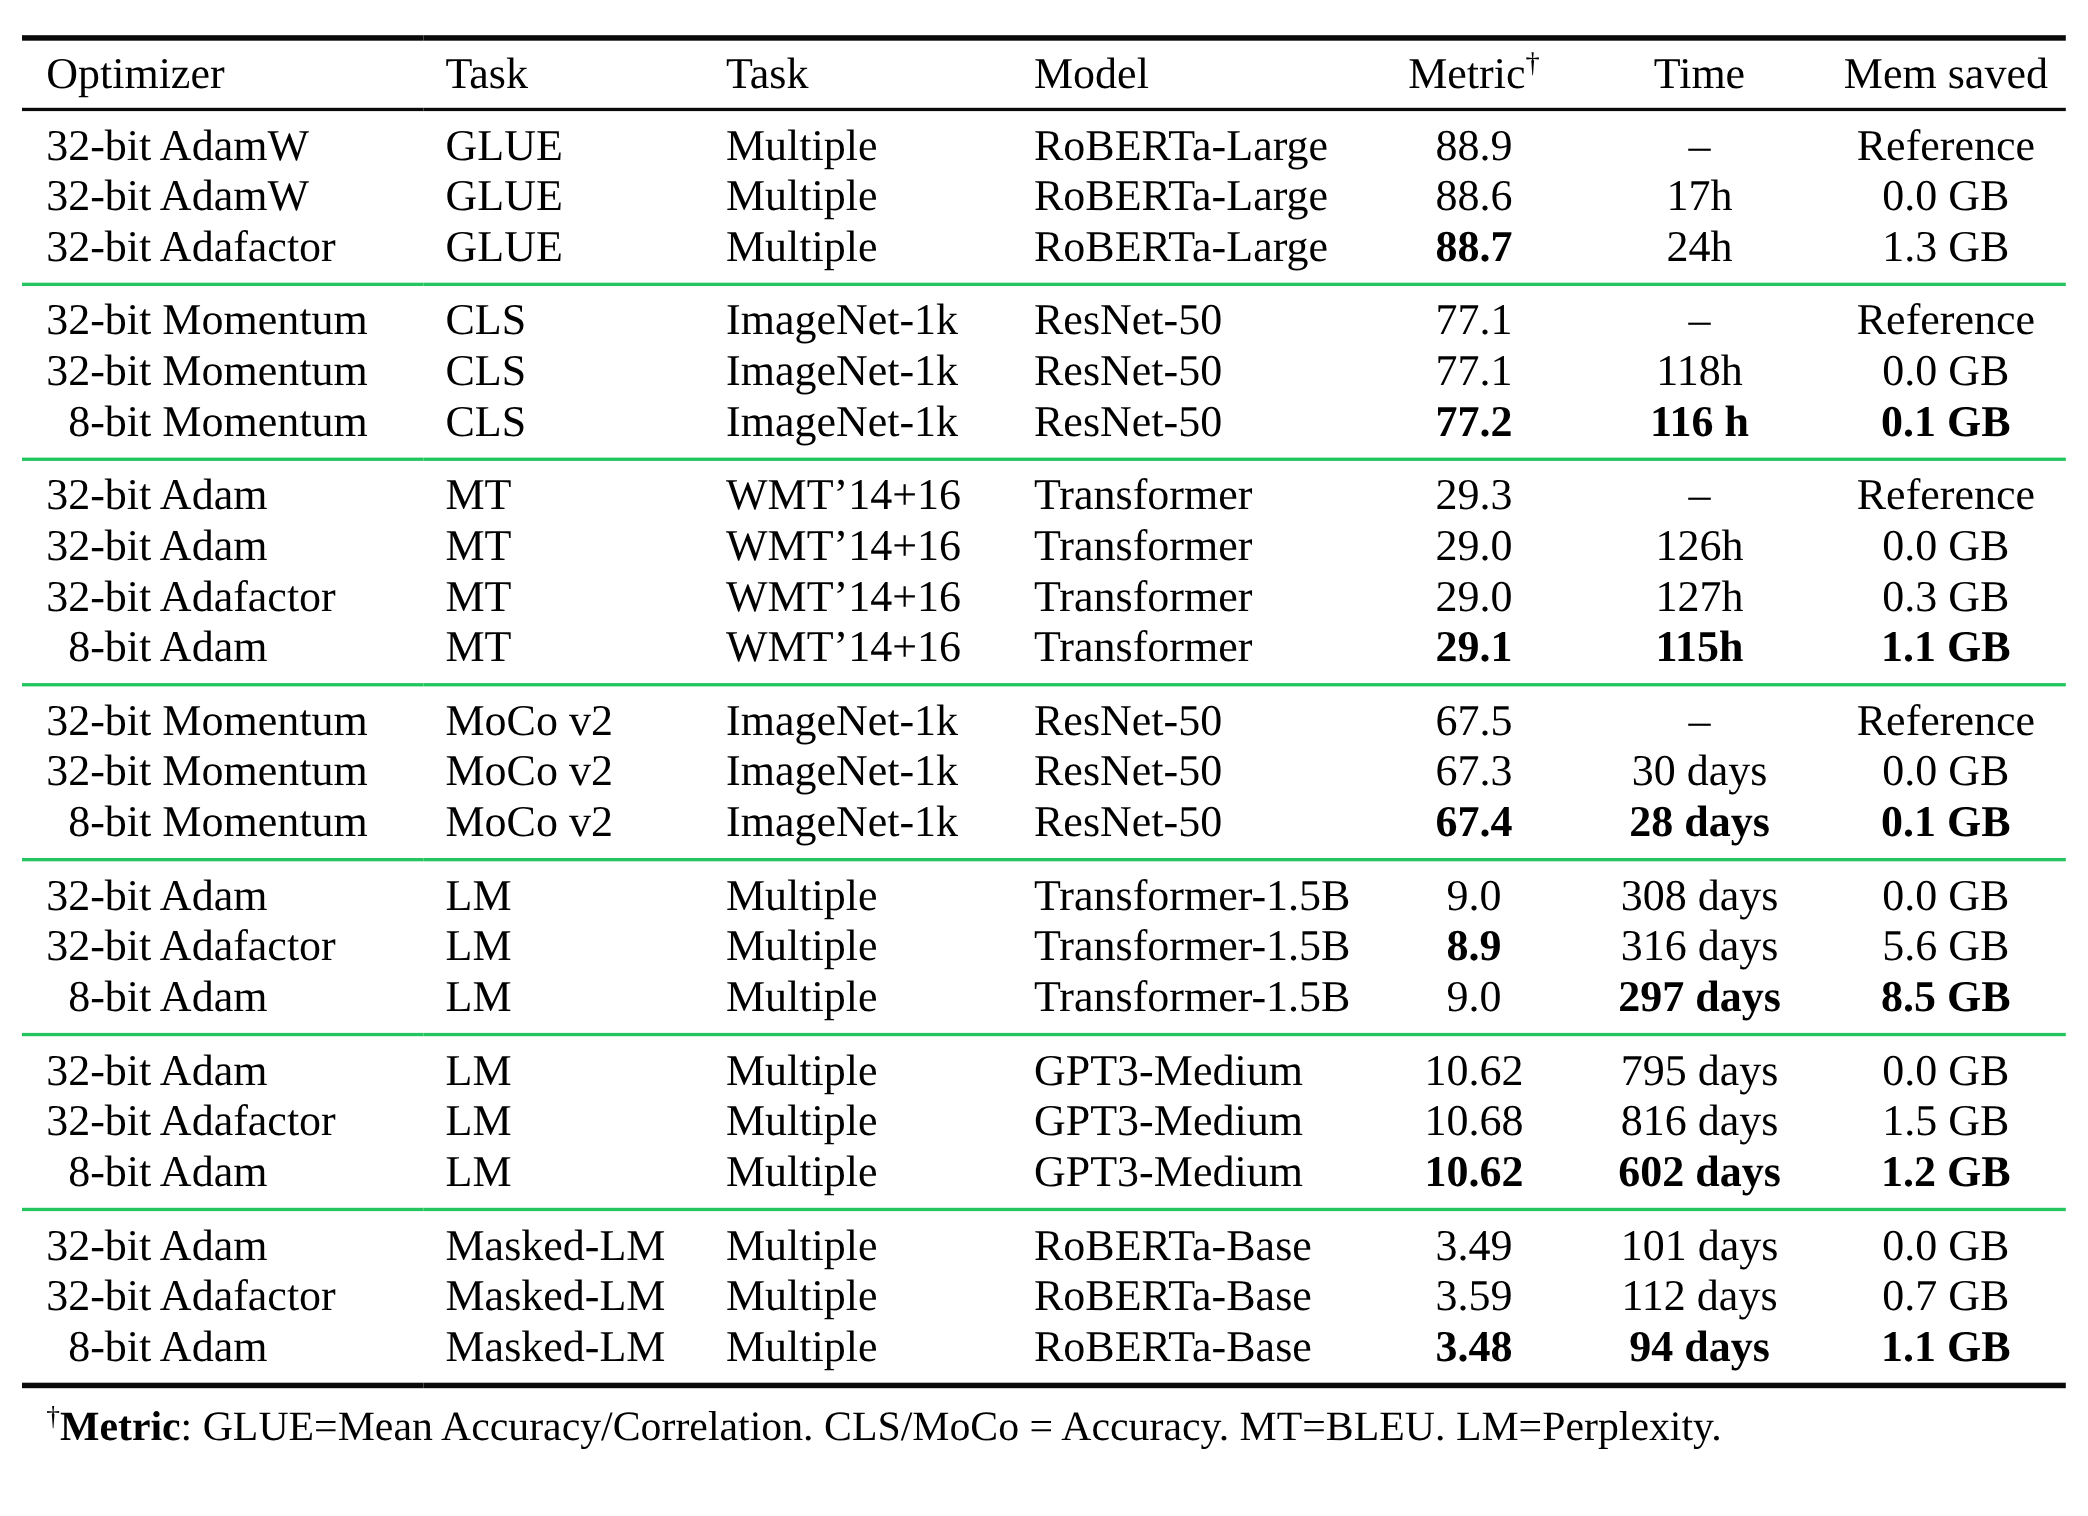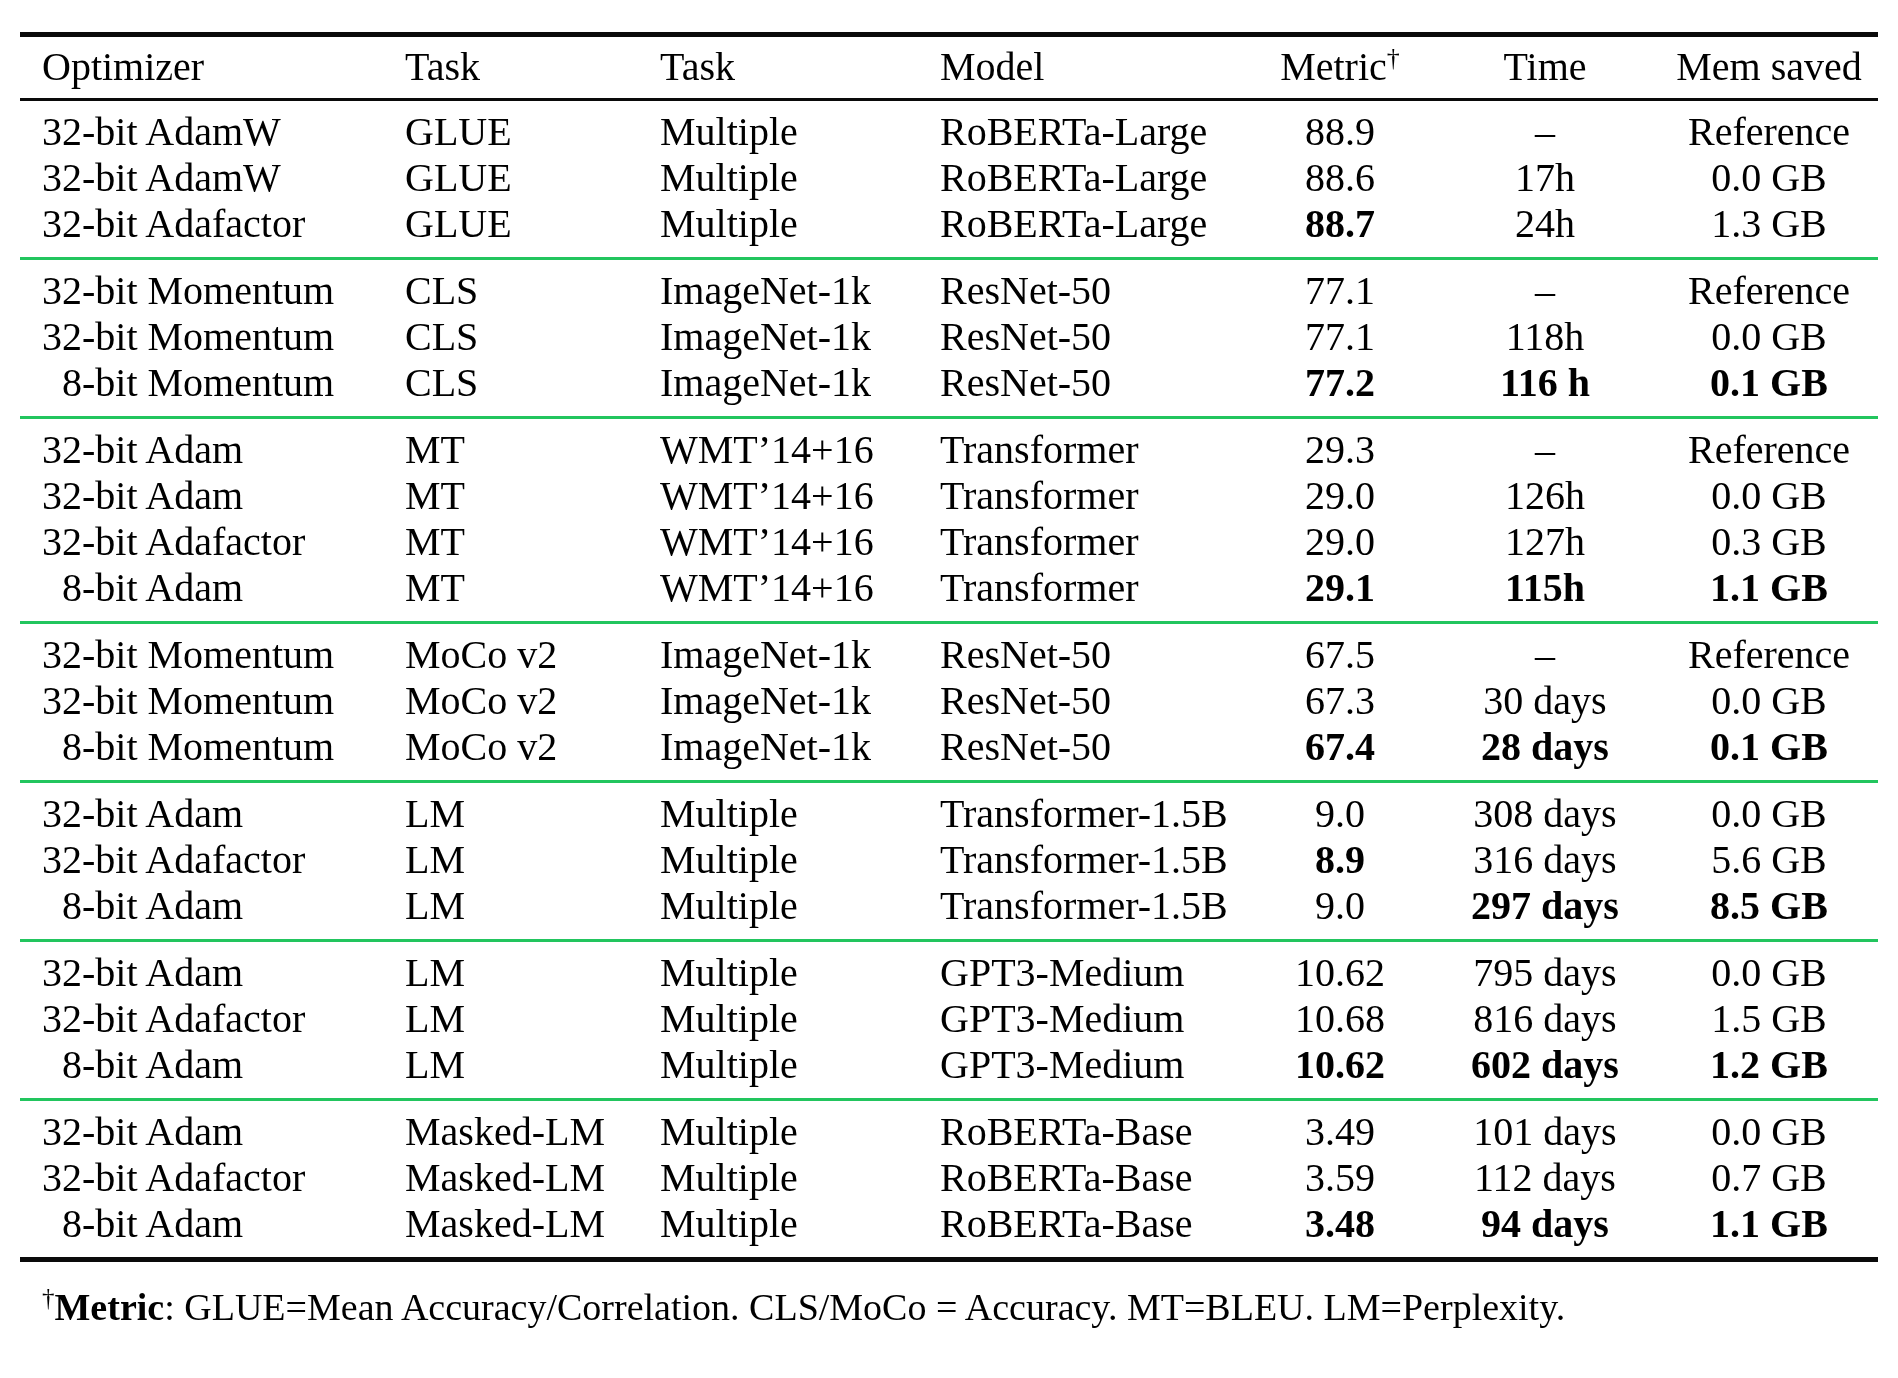--- a/index.html
+++ b/index.html
@@ -43,21 +43,21 @@
     padding: 0 0 0 20px;
     white-space: pre;
     overflow: hidden;
   }
   td.c0 { padding-left: 22px; }
   td.c4, td.c5, td.c6 { text-align: center; padding-left: 0; }
   tbody tr:first-child td { padding-top: 8px; }
   tbody tr:last-child td { padding-bottom: 10px; }
   td.bold { font-weight: bold; }
   .footnote {
-    margin-top: 20px;
+    margin-top: 10px;
     padding-left: 22px;
     font-size: 38px;
     line-height: 50px;
     white-space: pre-wrap;
   }
   .footnote sup {
     font-size: 25px;
     line-height: 0;
     vertical-align: super;
   }

